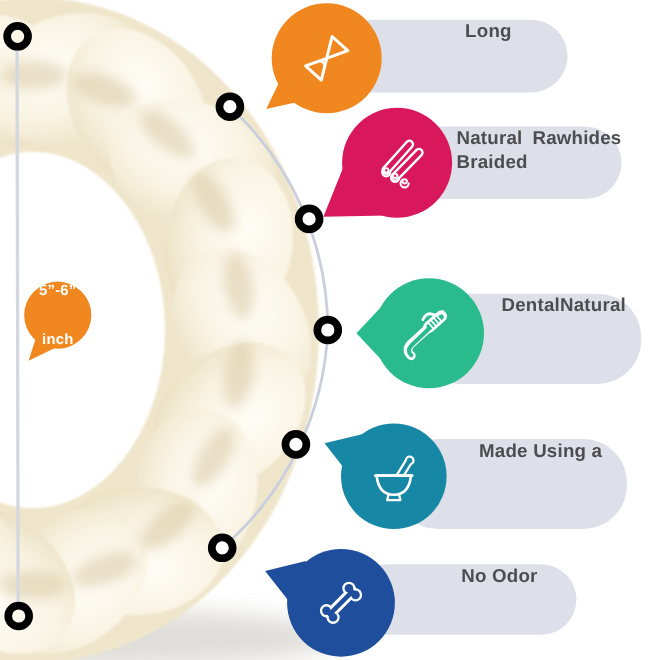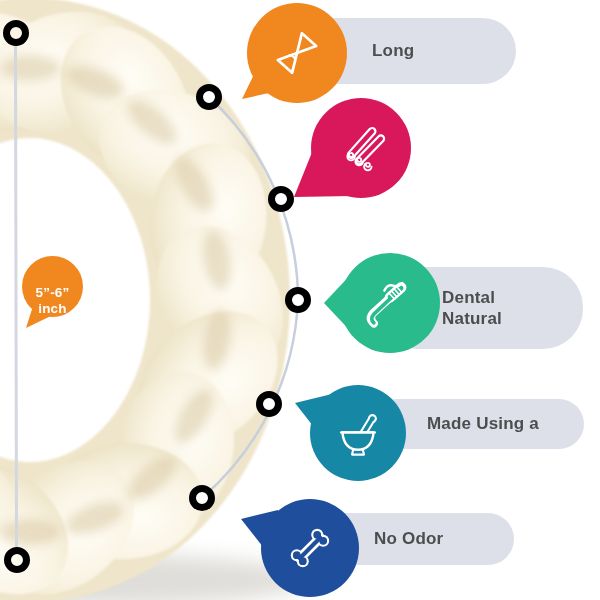--- a/index.html
+++ b/index.html
@@ -12,31 +12,31 @@
   .layer{position:absolute;left:0;top:0}
   
   .c0{background:#F0871F}.c1{background:#D9185C}.c2{background:#2ABB8D}.c3{background:#1787A6}.c4{background:#1E4E9C}
   .t0{fill:#F0871F}.t1{fill:#D9185C}.t2{fill:#2ABB8D}.t3{fill:#1787A6}.t4{fill:#1E4E9C}.tb{fill:#F0871F}
   .b0{border-color:#F0871F}.b1{border-color:#D9185C}.b2{border-color:#2ABB8D}.b3{border-color:#1787A6}.b4{border-color:#1E4E9C}
   
   .circle{position:absolute;border-radius:50%;display:flex;align-items:center;justify-content:center;z-index:4}
   
   .pill{
     position:absolute;background:#DDE0E9;border-radius:40px;z-index:3;
-    display:flex;flex-direction:column;justify-content:center;
+    display:flex;flex-direction:row;justify-content:center;
     color:#4D4D4F;font-weight:bold;font-size:17px;line-height:21.5px;letter-spacing:.2px;
   }
   .pill span:empty{display:none}
   
   .ring{position:absolute;width:12px;height:12px;border:7px solid;border-radius:50%;z-index:5;box-sizing:content-box}
   .ring.on-arc{background:#fff}
   
   .size-bubble{
     position:absolute;left:22px;top:256px;width:61px;height:61px;border-radius:50%;
-    display:flex;flex-direction:column;align-items:center;justify-content:flex-end;z-index:6;
+    display:flex;flex-direction:column;align-items:center;justify-content:space-between;z-index:6;
     color:#fff;font-weight:bold;font-size:13.5px;line-height:16px;text-align:center;letter-spacing:.2px;
   }
   .icon{display:block}
 </style>
 </head>
 <body>
 
 <div id="canvas">
 
   <svg class="layer" width="380" height="600" viewBox="0 0 380 600">
@@ -114,20 +114,24 @@
   </div>
   <div class="circle c0" style="left:247px;top:3px;width:100px;height:100px">
     <svg class="icon" width="60" height="60" viewBox="0 0 100 100">
       <g transform="rotate(42 50 50)" fill="none" stroke="#fff" stroke-width="4.5" stroke-linejoin="round" stroke-linecap="round">
         <path d="M34 20 H66 L50 50 L66 80 H34 L50 50 Z"></path>
         <path d="M43 62 Q50 55 57 62" stroke-width="3.5"></path>
       </g>
     </svg>
   </div>
 
+  <div class="pill" style="left:361px;top:115px;width:204px;height:66px;padding-left:54px;box-sizing:border-box">
+    <span>Natural Braided</span>
+    <span>Rawhides</span>
+  </div>
   <div class="circle c1" style="left:311px;top:98px;width:100px;height:100px">
     <svg class="icon" width="62" height="62" viewBox="0 0 100 100">
       <g stroke-linecap="round">
         <path d="M34 61 L68 23" stroke="#fff" stroke-width="14"></path>
         <path d="M34 61 L68 23" stroke="#D9185C" stroke-width="7"></path>
         <path d="M47 71 L82 35" stroke="#fff" stroke-width="14"></path>
         <path d="M47 71 L82 35" stroke="#D9185C" stroke-width="7"></path>
       </g>
       <g fill="none" stroke="#fff" stroke-width="3" stroke-linecap="round">
         <path d="M40 64 A6 6 0 1 1 34 58 A3.2 3.2 0 1 1 31 61"></path>
@@ -150,36 +154,36 @@
       <g stroke="#fff" stroke-width="2.5" stroke-linecap="round">
         <line x1="47.9" y1="33.3" x2="57.1" y2="43.7"></line>
         <line x1="51.9" y1="29.8" x2="61.1" y2="40.2"></line>
         <line x1="55.9" y1="26.3" x2="65.1" y2="36.7"></line>
         <line x1="59.9" y1="22.8" x2="69.1" y2="33.2"></line>
       </g>
       <path d="M41 30 Q46 19 55 22 Q63 25 70 18" fill="none" stroke="#fff" stroke-width="4" stroke-linecap="round"></path>
     </svg>
   </div>
 
-  <div class="pill" style="left:372px;top:399px;width:212px;height:50px;padding-left:55px;box-sizing:border-box">
+  <div class="pill" style="left:358px;top:399px;width:212px;height:82px;padding-left:55px;box-sizing:border-box">
     <span>Made Using a</span>
   </div>
   <div class="circle c3" style="left:310px;top:385px;width:96px;height:96px">
     <svg class="icon" width="60" height="60" viewBox="0 0 100 100">
       <path d="M59 50 L73 27" stroke="#fff" stroke-width="13" stroke-linecap="round"></path>
       <circle cx="74" cy="26" r="7.5" fill="#fff"></circle>
       <path d="M59 50 L73 27" stroke="#1787A6" stroke-width="6" stroke-linecap="round"></path>
       <circle cx="74" cy="26" r="4" fill="#1787A6"></circle>
       <path d="M24 49 Q27 78 50 78 Q73 78 76 49 Z" fill="#1787A6" stroke="#fff" stroke-width="4" stroke-linejoin="round"></path>
       <line x1="22" y1="49" x2="78" y2="49" stroke="#fff" stroke-width="4" stroke-linecap="round"></line>
       <path d="M42 78 L40 86 L60 86 L58 78" fill="none" stroke="#fff" stroke-width="3.5" stroke-linejoin="round"></path>
     </svg>
   </div>
 
-  <div class="pill" style="left:310px;top:513px;width:204px;height:52px;padding-left:64px;box-sizing:border-box">
+  <div class="pill" style="left:320px;top:513px;width:204px;height:64px;padding-left:64px;box-sizing:border-box">
     <span>No Odor</span>
 
   </div>
   <div class="circle c4" style="left:261px;top:499px;width:98px;height:98px">
     <svg class="icon" width="60" height="60" viewBox="0 0 100 100">
       <g fill="#fff">
         <circle cx="28" cy="62" r="10"></circle>
           <circle cx="38" cy="72" r="10"></circle>
         <circle cx="62" cy="28" r="10"></circle>
           <circle cx="72" cy="38" r="10"></circle>

